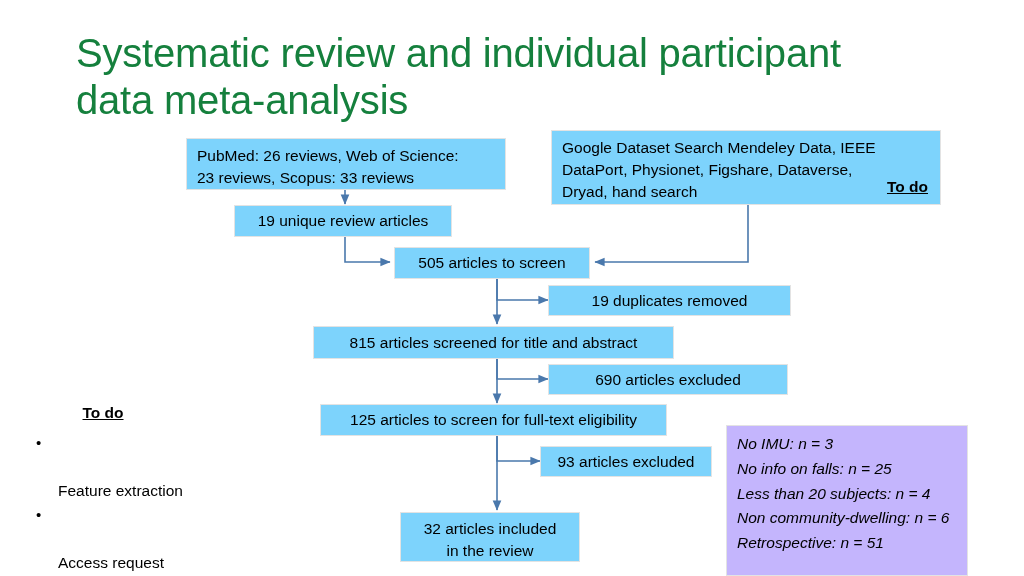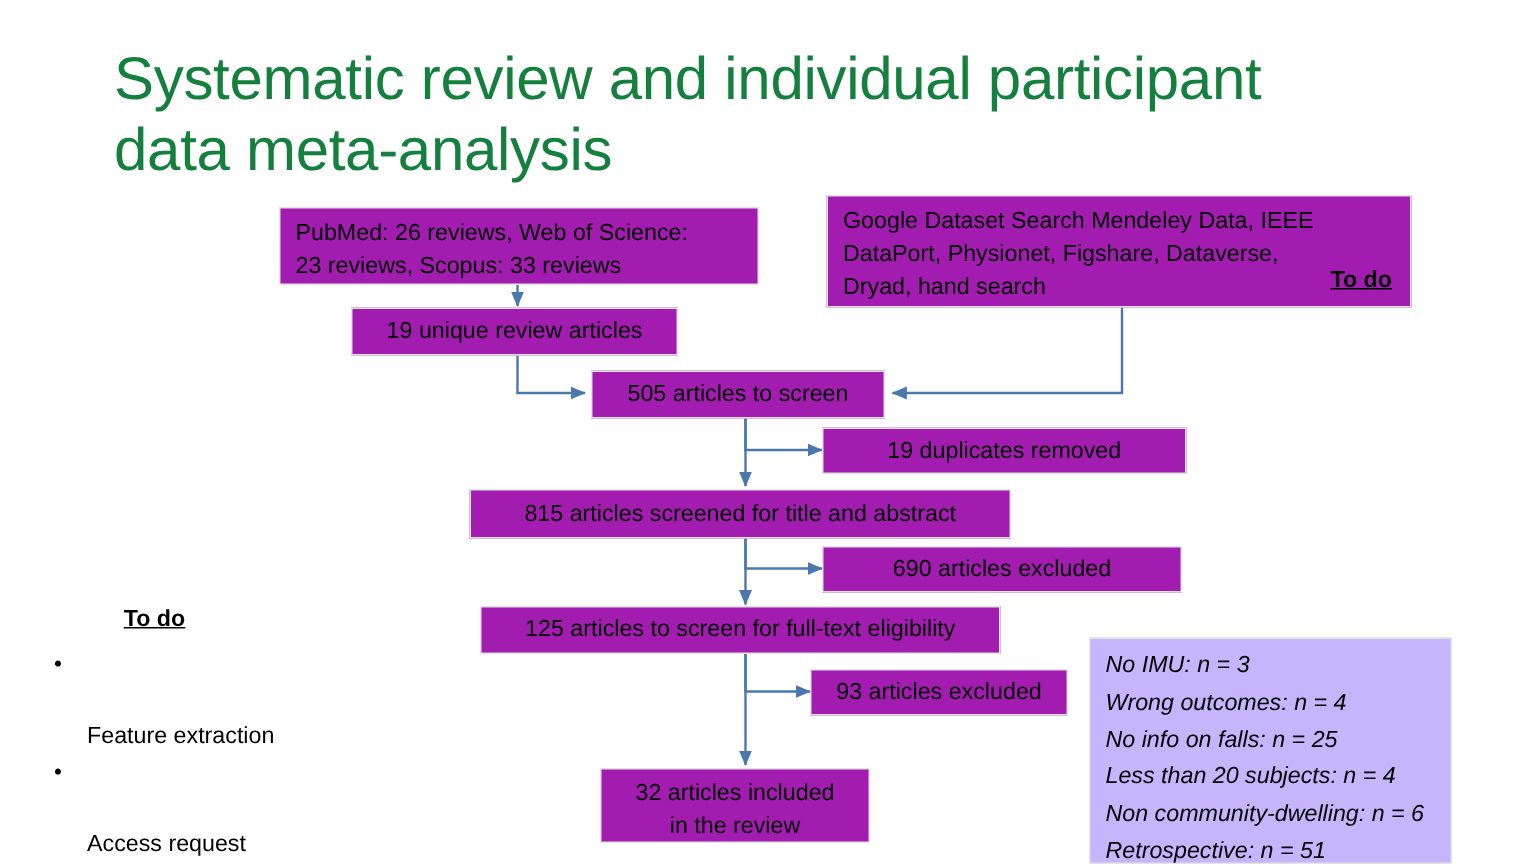--- a/index.html
+++ b/index.html
@@ -29,21 +29,21 @@
     color: #15803d;
     letter-spacing: -0.2px;
     white-space: pre-line;
   }
 
   
   .box {
     position: absolute;
     box-sizing: border-box;
     border: 1px solid #e3e3e3;
-    background: #a21caf;
+    background: #7dd3fc;
     font-size: 15.5px;
     line-height: 1.42;
     color: #000000;
     padding: 5px 10px;
     display: flex;
     align-items: center;
   }
   .box.center { justify-content: center; text-align: center; }
   .box.multiline { display: block; }
 
@@ -202,21 +202,20 @@
     <span>93 articles excluded</span>
   </div>
 
   <div class="box multiline" style="left:400px; top:512px; width:180px; height:50px; padding-top:5px; text-align:center;">
     <span class="line">32 articles included</span>
     <span class="line">in the review</span>
   </div>
 
   <div id="reasons-box">
     <span class="reason">No IMU: n = 3</span>
-    <span class="reason">Wrong outcomes: n = 4</span>
     <span class="reason">No info on falls: n = 25</span>
     <span class="reason">Less than 20 subjects: n = 4</span>
     <span class="reason">Non community-dwelling: n = 6</span>
     <span class="reason">Retrospective: n = 51</span>
   </div>
 
   <div id="todo-panel">
     <div id="todo-heading">To do</div>
     <ul id="todo-list">
       <li>

